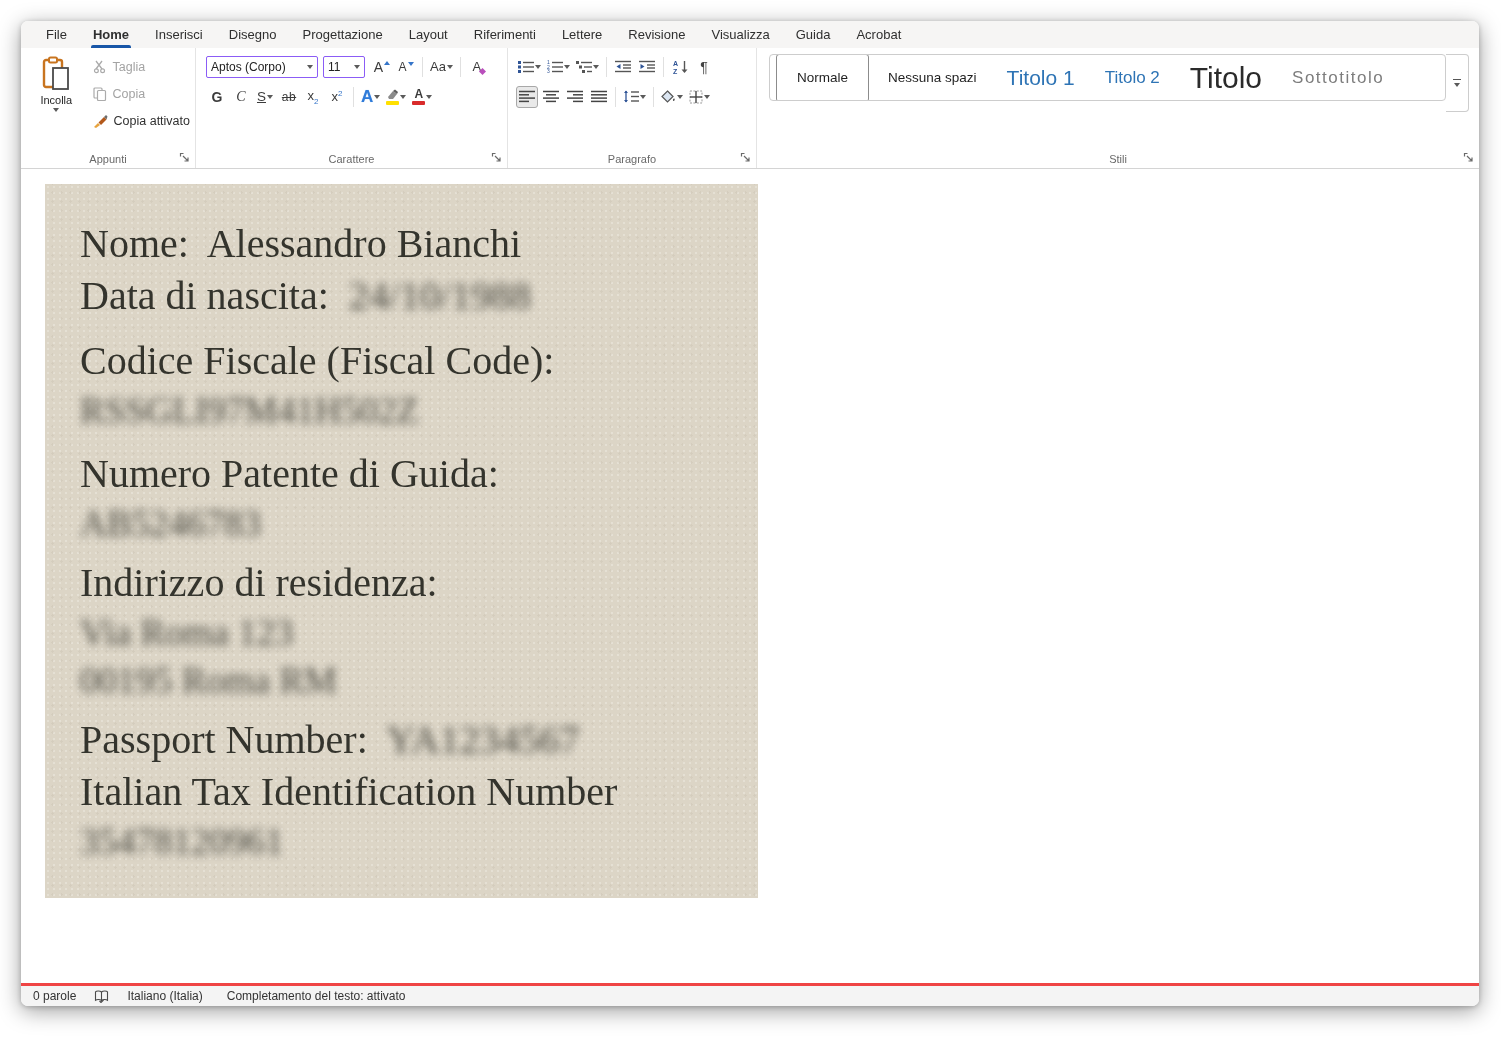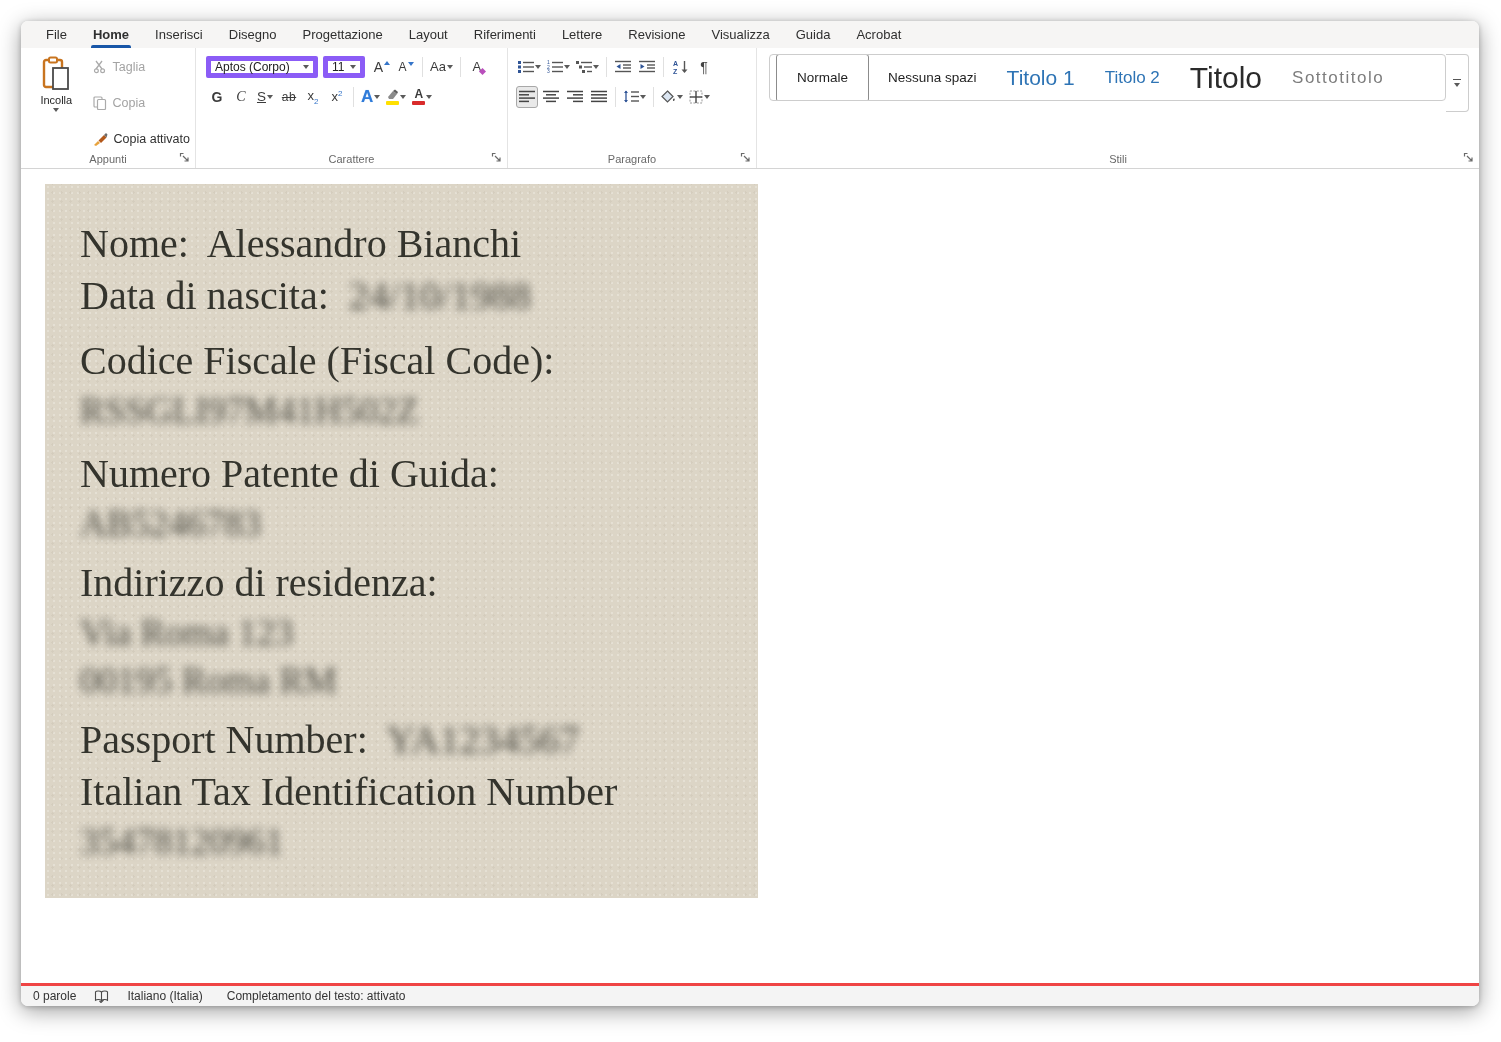--- a/index.html
+++ b/index.html
@@ -41,29 +41,29 @@
   }
   .launcher { position:absolute; right:5px; bottom:5px; width:11px; height:11px; cursor:pointer; }
   
   .chev { width:0; height:0; border-left:3.5px solid transparent; border-right:3.5px solid transparent; border-top:4px solid #5a5a5a; display:inline-block; }
   .chev.up { border-top:none; border-bottom:4px solid #3575c9; }
   .chev.blue { border-top-color:#3575c9; }
   
   .clip-content { display:flex; padding:5px 0 0 8px; }
   .paste-btn { width:58px; display:flex; flex-direction:column; align-items:center; gap:2px; padding-top:3px; border-radius:4px; cursor:pointer; }
   .paste-label { font-size:11px; color:#262626; }
-  .clip-col { display:flex; flex-direction:column; gap:13px; margin-left:4px; padding-top:2px; }
+  .clip-col { display:flex; flex-direction:column; gap:4px; margin-left:4px; padding-top:2px; }
   .small-cmd { display:flex; align-items:center; gap:6px; font-size:12.5px; height:23px; padding:0 5px; border-radius:3px; cursor:pointer; white-space:nowrap; }
   .small-cmd.disabled { color:#a3a3a3; cursor:default; }
   
   .g-rows { padding:6px 6px 0 10px; }
   .rowline { display:flex; align-items:center; gap:2px; height:25px; }
   .rowline + .rowline { margin-top:5px; }
   .combo {
-    height:22px; border:5px solid #8b5cf6; border-radius:2px; background:#fff;
+    height:22px; border:1px solid #8b5cf6; border-radius:2px; background:#fff;
     display:flex; align-items:center; font-size:12px; color:#222; padding:0 4px; gap:4px; cursor:pointer;
   }
   .combo-font { width:112px; }
   .combo-size { width:42px; margin-left:3px; }
   .combo .val { flex:1; overflow:hidden; white-space:nowrap; }
   .ibtn {
     min-width:22px; height:22px; display:flex; align-items:center; justify-content:center;
     border-radius:3px; cursor:pointer; color:#3b3b3b; gap:1px; padding:0 2px;
   }
   .ibtn.selected { background:#e9e9e9; border:1px solid #a8a8a8; }

